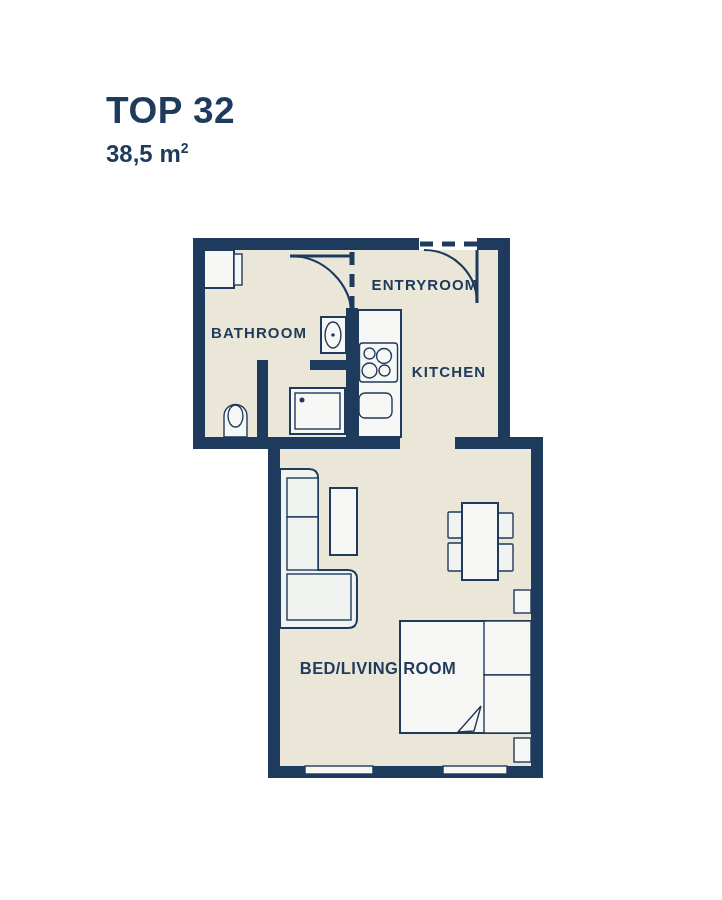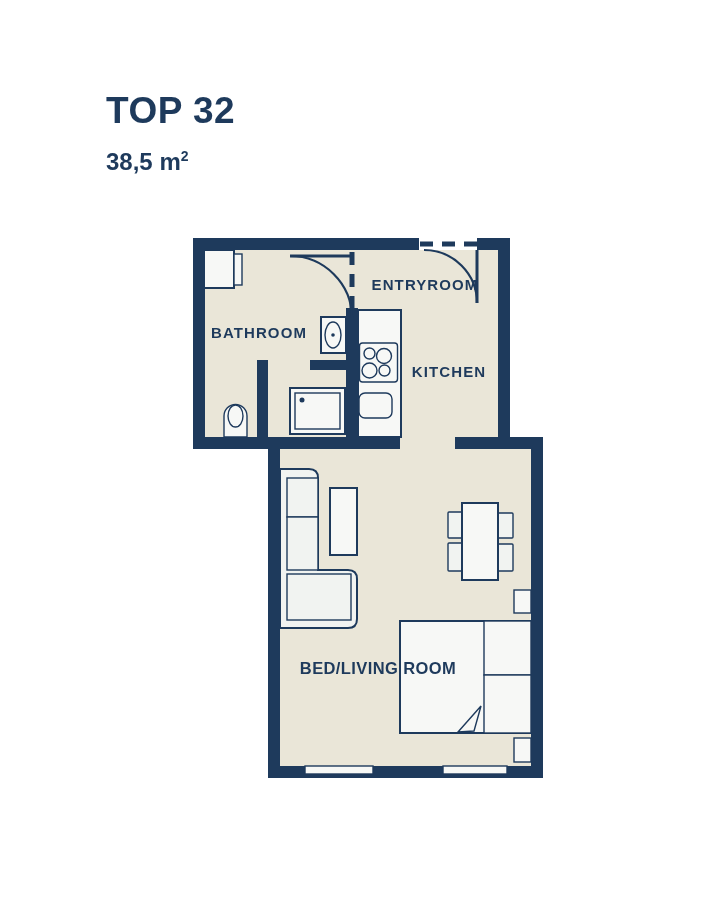--- a/index.html
+++ b/index.html
@@ -9,21 +9,21 @@
     --furn:#f1f3f1;
     --page:#ffffff;
   }
   html,body{margin:0;padding:0;background:var(--page);}
   .canvas{
     position:relative;width:722px;height:848px;background:var(--page);
     overflow:hidden;font-family:"Liberation Sans",sans-serif;border-radius:26px;
   }
   .header{position:absolute;left:106px;top:92px;color:var(--navy);}
   .title{font-size:37px;font-weight:700;letter-spacing:.5px;line-height:1;}
-  .area{font-size:24px;font-weight:700;margin-top:20px;line-height:1;}
+  .area{font-size:24px;font-weight:700;margin-top:12px;line-height:1;}
   .area sup{font-size:14px;font-weight:700;}
   svg{position:absolute;left:0;top:0;}
   .wall{fill:var(--navy);}
   .floor{fill:var(--floor);}
   .opening{fill:var(--page);}
   .fix{fill:var(--fix);stroke:var(--navy);stroke-width:2;}
   .furn{fill:var(--furn);stroke:var(--navy);stroke-width:2;}
   .thin{stroke-width:1.4;}
   .dot{fill:var(--navy);stroke:none;}
   .dash-door{stroke:var(--navy);stroke-width:5;stroke-dasharray:13 9;fill:none;}

